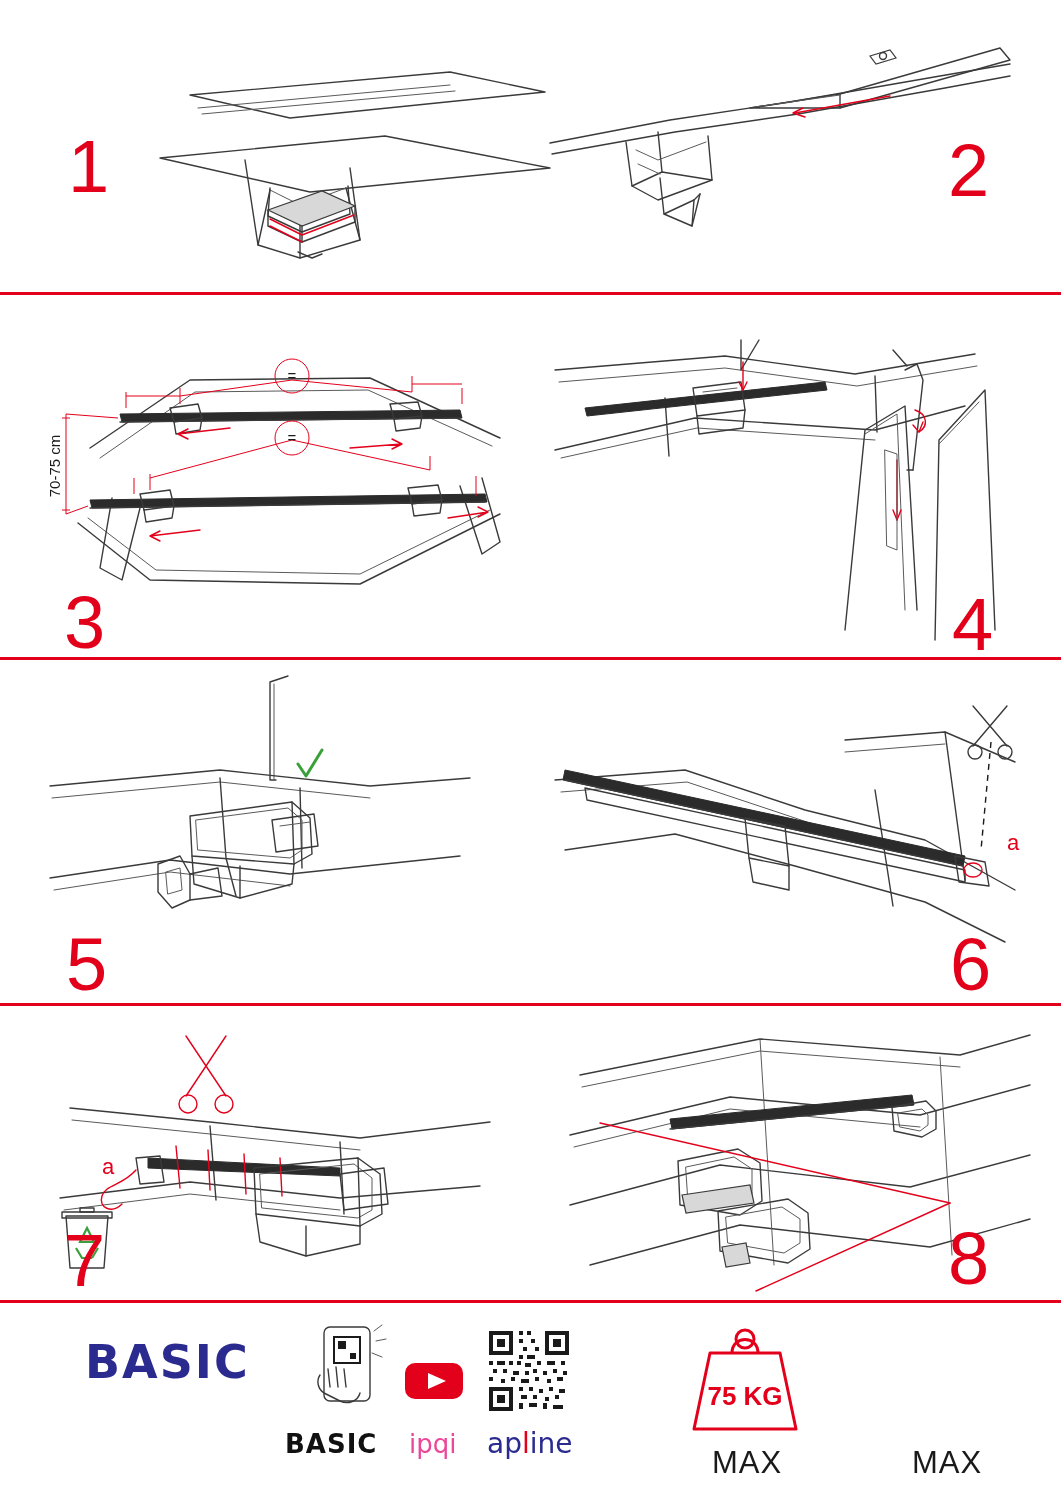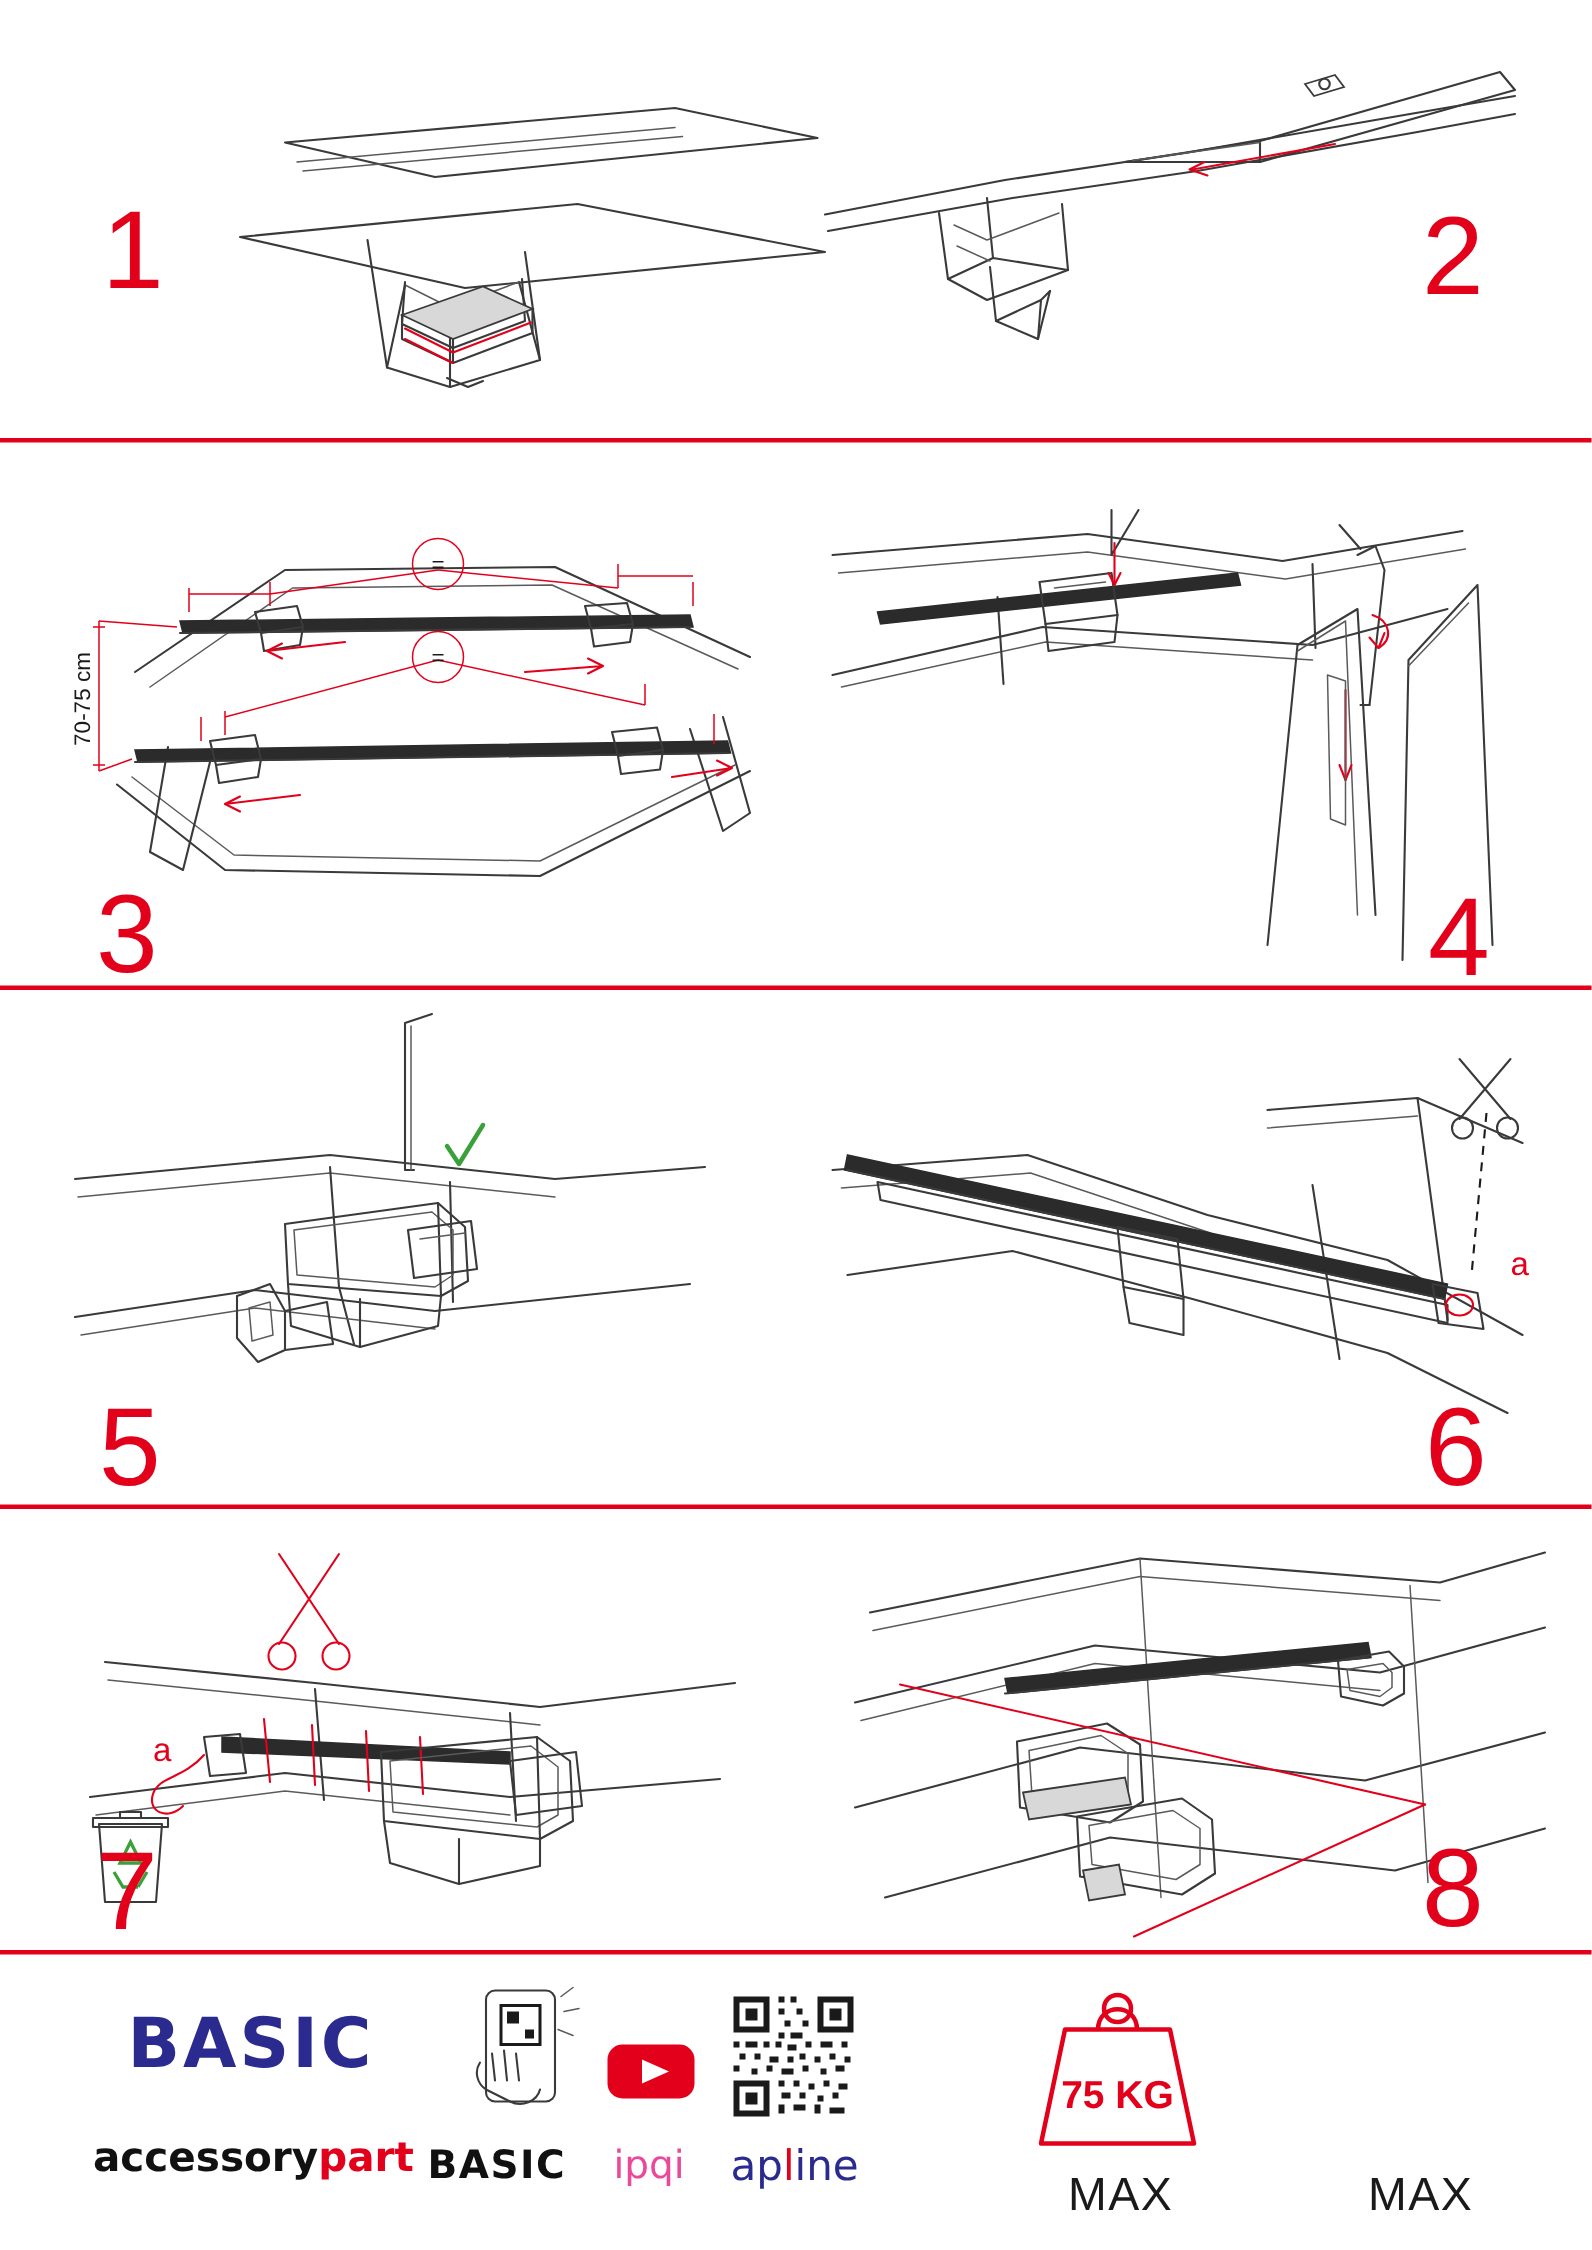--- a/index.html
+++ b/index.html
@@ -443,23 +443,20 @@
     </svg>
   </div>
   <div class="step-num" style="left:948px; top:1222px;">8</div>
 
   <div class="divider d4"></div>
 
   <div class="footer">
 
     <div class="brand-basic">BASIC</div>
 
-    <div class="brand-accessory">
-      <span>accessory</span><span class="part">part</span>
-    </div>
 
     <div class="panel" style="left:310px; top:20px;">
       <svg width="80" height="96" viewBox="0 0 80 96">
         <rect class="ln" x="14" y="4" width="46" height="74" rx="6"></rect>
         <rect x="24" y="14" width="26" height="26" style="fill:none;stroke:#1a1a1a;stroke-width:2"></rect>
         <rect x="28" y="18" width="8" height="8" style="fill:#1a1a1a"></rect>
         <rect x="40" y="30" width="6" height="6" style="fill:#1a1a1a"></rect>
         <path class="ln" d="M10 52 C6 58 8 66 14 70 L30 78 C38 82 48 78 50 70"></path>
         <path class="ln" d="M18 46 L20 64 M26 44 L28 64 M34 46 L36 64"></path>
         <path class="ln-thin" d="M64 8 L72 2 M66 18 L76 16 M62 30 L72 34"></path>

